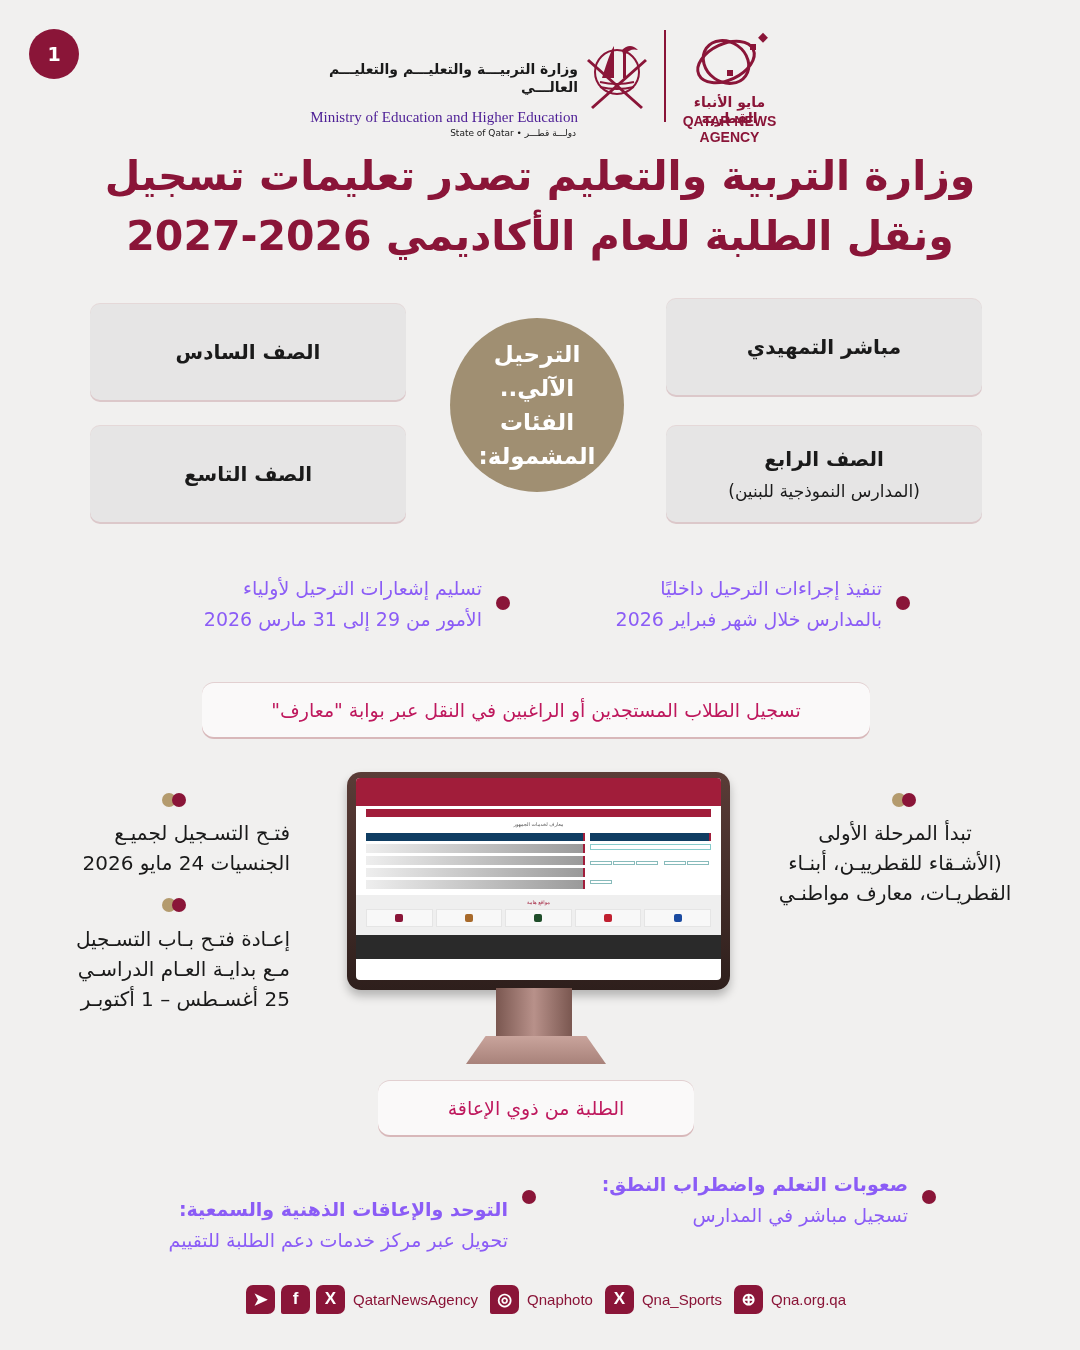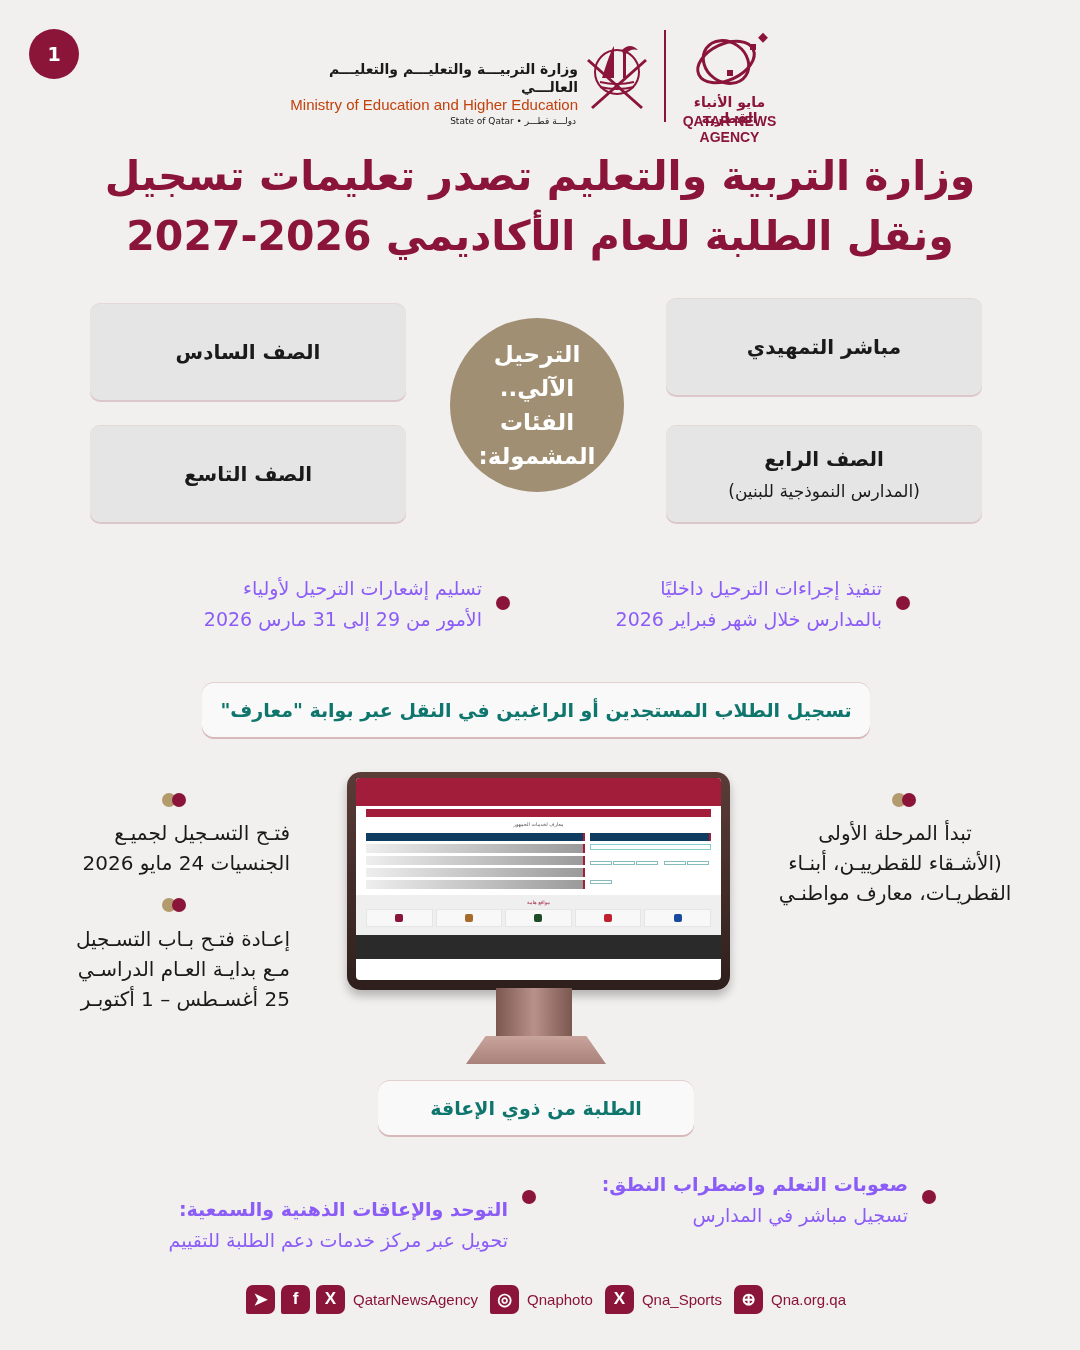--- a/index.html
+++ b/index.html
@@ -17,21 +17,21 @@
   
   .page-num {
     left: 29px; top: 29px; width: 50px; height: 50px; border-radius: 50%;
     background: #8a1538; color: #fff; font-weight: bold; font-size: 19px;
     display: flex; align-items: center; justify-content: center;
   }
 
   
   .moe-block { left: 282px; top: 60px; width: 296px; text-align: right; }
   .moe-ar { font-size: 14px; font-weight: bold; direction: rtl; line-height: 18px; }
-  .moe-en { font-family: Liberation Sans, sans-serif; font-size: 15px; line-height: 18px; color:#c2410c; }
+  .moe-en { font-family: Liberation Serif, serif; font-size: 15px; line-height: 18px; color:#4c1d95;margin-top:12px; }
   .moe-state { font-size: 9px; direction: ltr; text-align: right; padding-right: 2px; line-height: 14px; }
   .emblem { left: 580px; top: 38px; width: 74px; height: 76px; }
   .divider-v { left: 664px; top: 30px; width: 1.5px; height: 92px; background: #8a1538; }
   .qna-logo { left: 680px; top: 30px; width: 98px; height: 62px; }
   .qna-ar { left: 672px; top: 94px; width: 115px; text-align: center; font-size: 14px; font-weight: bold; color: #8a1538; direction: rtl; }
   .qna-en { left: 672px; top: 113px; width: 115px; text-align: center; font-family: "Liberation Sans", sans-serif; font-size: 14px; font-weight: bold; color: #8a1538; }
 
   
   .title {
     left: 60px; top: 146px; width: 960px; text-align: center; direction: rtl;
@@ -57,21 +57,21 @@
 
   
   .bullet-text { direction: rtl; text-align: right; font-size: 19px; line-height: 31px; color: #8b5cf6; }
   .dot { width: 14px; height: 14px; border-radius: 50%; background: #8a1538; }
 
   
   .pill {
     background: #faf9f9; border-radius: 12px;
     box-shadow: 0 2px 0 rgba(170,80,90,0.35), 0 -1px 0 rgba(170,80,90,0.2);
     display: flex; align-items: center; justify-content: center;
-    direction: rtl; font-weight: bold; color: #0f766e;
+    direction: rtl; font-weight: normal; color: #be185d;
   }
 
   .double-dot { width: 26px; height: 14px; position: absolute; }
   .double-dot .g { position: absolute; left: 0; top: 0; width: 14px; height: 14px; border-radius: 50%; background: #b49b6e; }
   .double-dot .r { position: absolute; left: 10px; top: 0; width: 14px; height: 14px; border-radius: 50%; background: #8a1538; }
 
   .side-text { direction: rtl; font-size: 20px; line-height: 30px; color: #1a1a1a; }
 
   
   .monitor-frame {

